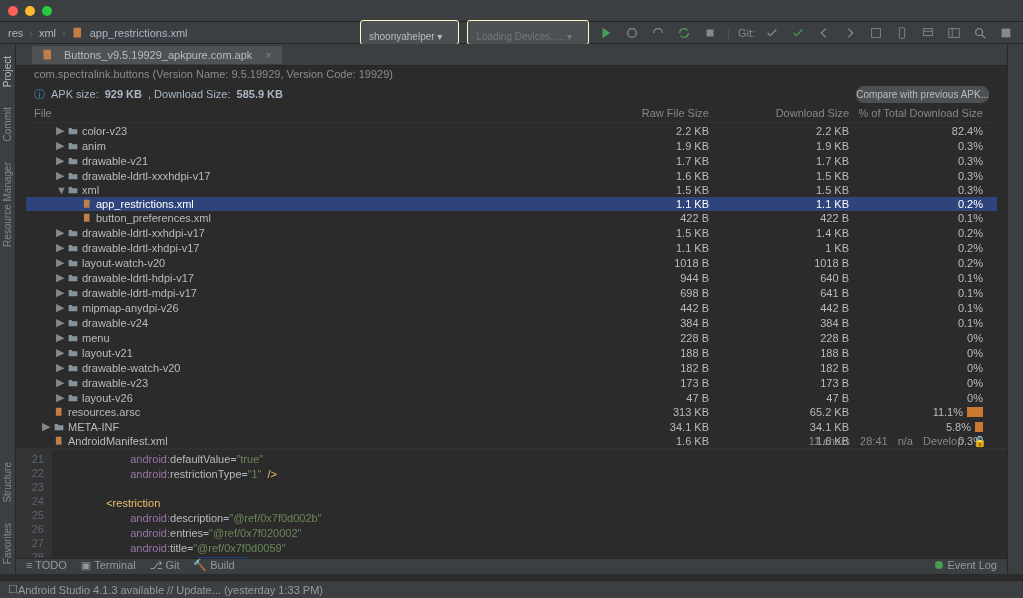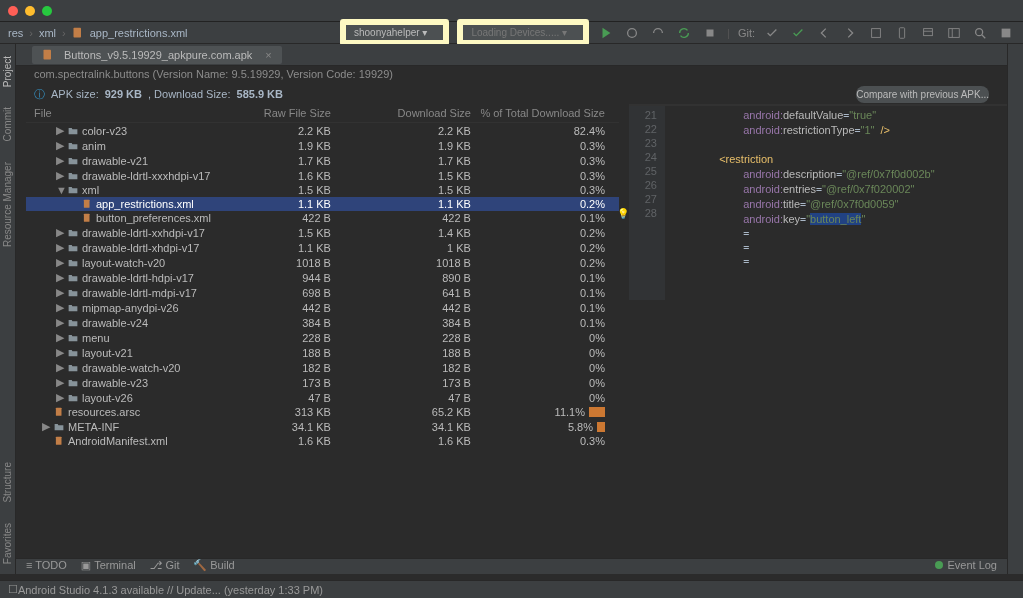--- a/index.html
+++ b/index.html
@@ -6,21 +6,21 @@
 body{background:#2b2b2b;color:#a9b7c6;width:1023px;height:598px;overflow:hidden;position:relative}
 .titlebar{height:22px;background:#3c3f41;display:flex;align-items:center;padding:0 8px;border-bottom:1px solid #222}
 .traffic{display:flex;gap:7px;margin-right:auto}
 .dot{width:10px;height:10px;border-radius:50%}
 .dot.r{background:#ff5f56}.dot.y{background:#ffbd2e}.dot.g{background:#27c93f}
 .title{position:absolute;left:0;right:0;text-align:center;color:#aaa;font-size:11px;pointer-events:none}
 .breadcrumb{height:22px;background:#3c3f41;display:flex;align-items:center;padding:0 8px;border-bottom:1px solid #282828;gap:6px}
 .breadcrumb .sep{color:#666}
 .bc-icon{width:12px;height:12px;display:inline-block}
 .breadcrumb .right{margin-left:auto;display:flex;align-items:center;gap:8px}
-.select{background:#4c5052;padding:2px 16px 2px 8px;border-radius:3px;color:#bbb;border:6px solid #fef9c3;font-size:10px;white-space:nowrap}
+.select{background:#4c5052;padding:10px 16px 2px 8px;border-radius:3px;color:#bbb;border:1px solid #fef9c3;font-size:10px;white-space:nowrap}
 .tb-icon{width:14px;height:14px}
 .tb-btn{display:flex;align-items:center;justify-content:center;width:18px;height:18px;cursor:pointer}
 .tabs{height:22px;background:#3c3f41;display:flex;align-items:center;padding:0 16px;border-bottom:1px solid #282828}
 .tab{background:#4e5254;padding:3px 10px;border-radius:2px;display:flex;align-items:center;gap:10px;color:#bbb}
 .tab .close{color:#888;cursor:pointer;margin-left:3px}
 .info{height:18px;padding:2px 18px;color:#787878;font-size:10px}
 .info b{color:#8c8c8c;font-weight:normal}
 .apkline{height:20px;display:flex;align-items:center;padding:0 18px;gap:6px}
 .apkline .i{color:#3592c4}
 .apkline .compare{margin-left:auto;background:#4c5052;padding:3px 0;border-radius:8px;color:#bbb;cursor:pointer;font-size:10px}
@@ -37,21 +37,21 @@
 .editor{position:relative;flex:1;display:flex;background:#2b2b2b;border-top:2px solid #323232;height:196px}
 .gutter{width:36px;background:#313335;color:#606366;text-align:right;padding:2px 8px 2px 2px;font-family:Menlo,monospace;font-size:10px;line-height:14px}
 .gut-line{height:14px;position:relative}
 .bulb{position:absolute;left:-14px;top:1px;color:#d9a342;font-size:10px}
 .code{flex:1;padding:2px 6px;font-family:Menlo,Consolas,monospace;font-size:10px;line-height:14px;white-space:pre;color:#a9b7c6;overflow:hidden}
 .tag{color:#e8bf6a}.attr{color:#9876aa}.val{color:#6a8759}.sel-txt{background:#214283}
 .sidebar-l{position:absolute;left:0;top:44px;bottom:24px;width:16px;background:#3c3f41;border-right:1px solid #282828;display:flex;flex-direction:column;align-items:center;gap:20px;padding-top:12px}
 .sidebar-r{position:absolute;right:0;top:44px;bottom:24px;width:16px;background:#3c3f41;border-left:1px solid #282828}
 .side-txt{writing-mode:vertical-rl;transform:rotate(180deg);color:#888;font-size:10px;cursor:pointer}
 .main{position:absolute;left:16px;right:16px;top:44px;bottom:24px;display:flex;flex-direction:column}
-.content{flex:1;overflow:hidden;display:flex;flex-direction:row}
+.content{flex:1;overflow:hidden;display:flex;flex-direction:column}
 .tools{height:16px;background:#3c3f41;display:flex;align-items:flex-start;gap:14px;padding:0 10px;border-top:1px solid #282828;font-size:10px;color:#999}
 .tools .right{margin-left:auto;display:flex;align-items:center;gap:6px}
 .status{position:absolute;bottom:0;left:0;right:0;height:18px;background:#3c3f41;display:flex;align-items:center;padding:0 8px;font-size:10px;color:#999;border-top:1px solid #282828}
 .status .right{margin-left:auto;display:flex;align-items:center;gap:12px}
 .editor-status{position:absolute;right:0;top:-16px;height:14px;display:flex;align-items:center;gap:10px;font-size:10px;color:#888;padding:0 20px}
 .evt-badge{width:8px;height:8px;background:#499c54;border-radius:50%;display:inline-block;margin-right:4px}
 svg{display:block}
 </style>
 </head>
 <body>
@@ -340,21 +340,21 @@
           </div>
           <div class="row">
             <div class="c1" style="padding-left:22px">
               <span class="arrow">▶</span>
               <svg class="fico" viewBox="0 0 16 16">
                 <path d="M1 3h5l1 2h8v8H1z" fill="#87939a"></path>
               </svg>
               <span>drawable-ldrtl-hdpi-v17</span>
             </div>
             <div class="c2">944 B</div>
-            <div class="c3">890 B</div>
+            <div class="c3">640 B</div>
             <div class="c4">
               <span>0.1%</span>
             </div>
           </div>
           <div class="row">
             <div class="c1" style="padding-left:22px">
               <span class="arrow">▶</span>
               <svg class="fico" viewBox="0 0 16 16">
                 <path d="M1 3h5l1 2h8v8H1z" fill="#87939a"></path>
               </svg>

